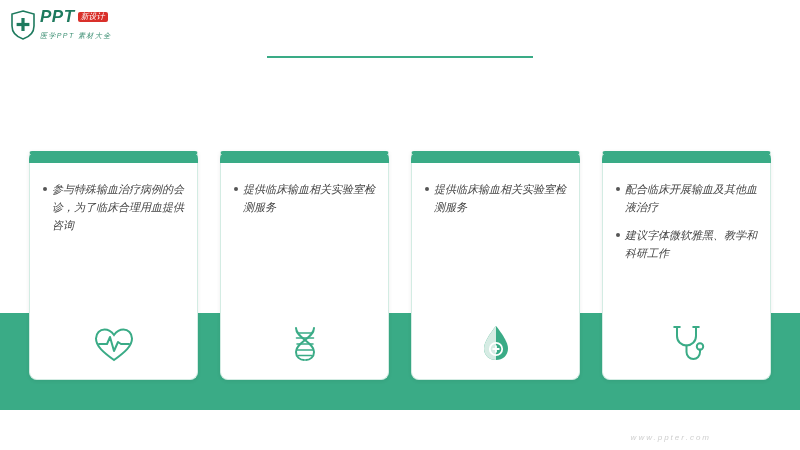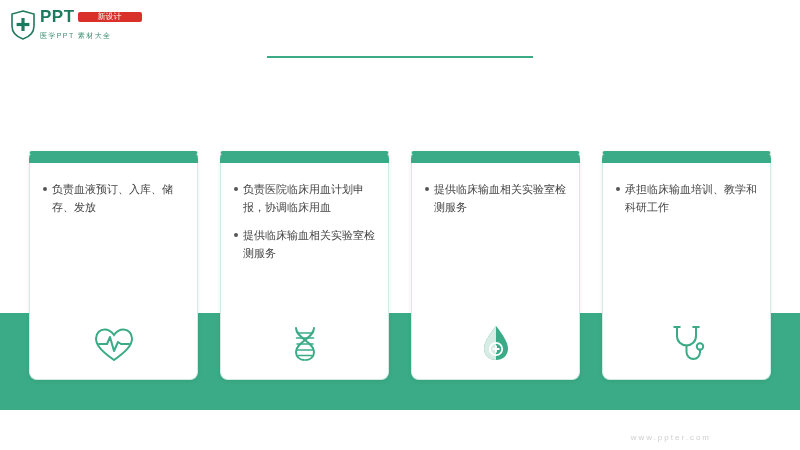--- a/index.html
+++ b/index.html
@@ -6,20 +6,21 @@
   html, body {
     width: 800px; height: 450px;
     font-family: "Liberation Sans", sans-serif;
     background: #ffffff;
     overflow: hidden;
   }
   #slide {
     position: relative;
     width: 725px; height: 450px;
     background: #ffffff;
+    font-style: italic;
   }
   
   .green-band {
     position: absolute;
     left: 0; top: 313px; width: 800px; height: 97px;
     background: #3aab86;
   }
   .white-strip {
     position: absolute;
     left: 0; top: 410px; width: 800px; height: 40px;
@@ -38,21 +39,21 @@
   .logo-text { line-height: 1; }
   .logo-row1 {
     display: flex; align-items: center; gap: 3px;
   }
   .logo-ppt {
     font-size: 17px; font-weight: bold; color: #1e7a5e;
     letter-spacing: 0.5px;
   }
   .logo-badge {
     background: #d9302a; color: #fff; font-size: 8px;
-    padding: 1px 20px; border-radius: 2px; white-space: nowrap;
+    padding: 1px 3px; border-radius: 2px; white-space: nowrap;
   }
   .logo-row2 {
     font-size: 7px; color: #3c8f73; letter-spacing: 1.4px;
     margin-top: 3px;
   }
   
   .title {
     position: absolute; left: 0; top: 18px; width: 800px;
     text-align: center;
     font-size: 27px; font-weight: bold; color: #333333;
@@ -136,38 +137,34 @@
   <div class="title-underline"></div>
 
 
   <div class="cards">
 
     <div class="card">
       <div class="card-top-round"></div>
       <div class="bullets">
         <div class="bullet">
           <span class="bullet-dot"></span>
-          <span class="bullet-text">负责血液预订、入库、储存、发放</span>
+          <span class="bullet-text">参与特殊输血治疗病例的会诊，为了临床合理用血提供咨询</span>
         </div>
       </div>
       <div class="card-icon">
         <svg width="42" height="38" viewBox="0 0 42 38">
           <path d="M21 35 C10 27 3 21 3 13.5 C3 8 7 4.5 11.5 4.5 C15 4.5 18.5 6.5 21 10 C23.5 6.5 27 4.5 30.5 4.5 C35 4.5 39 8 39 13.5 C39 21 32 27 21 35 Z" fill="none" stroke="#3aab86" stroke-width="2"></path>
           <path d="M6 19 H14 L17 12 L21 26 L25 17 L28 19 H36" fill="none" stroke="#3aab86" stroke-width="2" stroke-linejoin="round" stroke-linecap="round"></path>
         </svg>
       </div>
     </div>
 
     <div class="card">
       <div class="card-top-round"></div>
       <div class="bullets">
-        <div class="bullet">
-          <span class="bullet-dot"></span>
-          <span class="bullet-text">负责医院临床用血计划申报，协调临床用血</span>
-        </div>
         <div class="bullet">
           <span class="bullet-dot"></span>
           <span class="bullet-text">提供临床输血相关实验室检测服务</span>
         </div>
       </div>
       <div class="card-icon">
         <svg width="40" height="38" viewBox="0 0 40 38">
           <path d="M11 3 C11 13 29 17 29 27 C29 32 25 35 21 35" fill="none" stroke="#3aab86" stroke-width="2" stroke-linecap="round"></path>
           <path d="M29 3 C29 13 11 17 11 27 C11 32 15 35 19 35" fill="none" stroke="#3aab86" stroke-width="2" stroke-linecap="round"></path>
           <path d="M12.5 8 H27.5 M11.5 13 H28.5 M12 19 H28 M11.5 25 H28.5 M13.5 30.5 H26.5" stroke="#3aab86" stroke-width="1.6" stroke-linecap="round"></path>
@@ -191,21 +188,25 @@
           <path d="M14.2 26 H19.8 M17 23.2 V28.8" stroke="#ffffff" stroke-width="1.8" stroke-linecap="round"></path>
         </svg>
       </div>
     </div>
 
     <div class="card">
       <div class="card-top-round"></div>
       <div class="bullets">
         <div class="bullet">
           <span class="bullet-dot"></span>
-          <span class="bullet-text">承担临床输血培训、教学和科研工作</span>
+          <span class="bullet-text">配合临床开展输血及其他血液治疗</span>
+        </div>
+        <div class="bullet">
+          <span class="bullet-dot"></span>
+          <span class="bullet-text">建议字体微软雅黑、教学和科研工作</span>
         </div>
       </div>
       <div class="card-icon">
         <svg width="38" height="40" viewBox="0 0 38 40">
           <path d="M9 4 V13 C9 18.5 13.3 22.5 18.5 22.5 C23.7 22.5 28 18.5 28 13 V4" fill="none" stroke="#3aab86" stroke-width="2" stroke-linecap="round"></path>
           <path d="M6.2 4 H11.8 M25.2 4 H30.8" stroke="#3aab86" stroke-width="2" stroke-linecap="round"></path>
           <path d="M18.5 22.5 V29 C18.5 33 21.6 36 25.4 36 C29.2 36 32 33 32 29 V26.5" fill="none" stroke="#3aab86" stroke-width="2" stroke-linecap="round"></path>
           <circle cx="32" cy="23.5" r="3.2" fill="none" stroke="#3aab86" stroke-width="2"></circle>
         </svg>
       </div>

